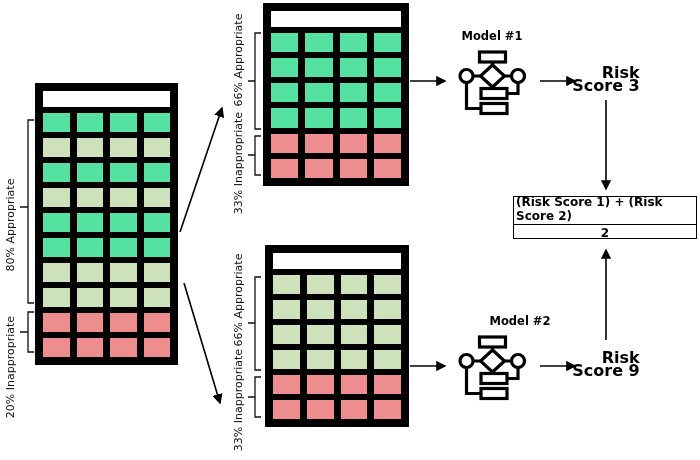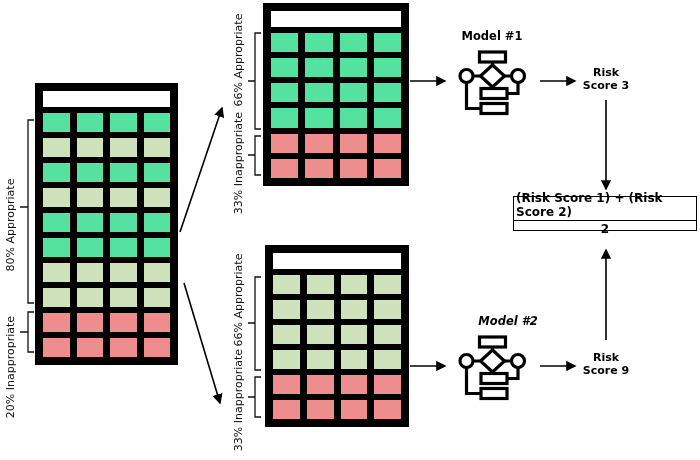--- a/index.html
+++ b/index.html
@@ -20,26 +20,26 @@
   .cell.red{background:var(--red);}
   #left-grid  {left:35px; top:83px; width:143px;height:282px;}
   #top-grid   {left:263px;top:3px;  width:146px;height:183px;}
   #bottom-grid{left:265px;top:245px;width:144px;height:182px;}
   
   .vlabel{
     position:absolute;transform:translate(-50%,-50%) rotate(-90deg);
     font-size:11px;white-space:nowrap;color:#111;letter-spacing:0px;
   }
   
-  .blabel{position:absolute;font-weight:bold;text-align:center;transform:translate(-50%,0);}
+  .blabel{position:absolute;font-weight:bold;text-align:right;transform:translate(-50%,0);}
   #model1-label,#model2-label{font-size:11.5px;}
-  .risk-label{font-size:11px;line-height:13px;}
+  .risk-label{font-size:16px;line-height:13px;}
   
   #formula-box{
-    position:absolute;left:513px;top:196px;width:184px;height:35px;box-sizing:border-box;
+    position:absolute;left:513px;top:196px;width:184px;height:43px;box-sizing:border-box;
     border:1.6px solid #000;background:#fff;display:flex;flex-direction:column;
     align-items:center;justify-content:center;font-weight:bold;font-size:12px;
   }
   #formula-box .numerator{border-bottom:1.5px solid #000;padding:0 2px 1px 2px;}
   #formula-box .denominator{padding-top:1px;}
   
   #overlay{position:absolute;left:0;top:0;width:700px;height:460px;pointer-events:none;}
 </style>
 </head>
 <body>
@@ -204,21 +204,21 @@
   <div class="vlabel" style="left:10px;top:225px;">80% Appropriate</div>
   <div class="vlabel" style="left:10px;top:367px;">20% Inappropriate</div>
 
   <div class="vlabel" style="left:238px;top:60px;">66% Appropriate</div>
   <div class="vlabel" style="left:238px;top:163px;">33% Inappropriate</div>
 
   <div class="vlabel" style="left:238px;top:300px;">66% Appropriate</div>
   <div class="vlabel" style="left:238px;top:400px;">33% Inappropriate</div>
 
   <div class="blabel" id="model1-label" style="left:492px;top:29px;">Model #1</div>
-  <div class="blabel" id="model2-label" style="left:508px;top:314px;font-style:italic;">Model #2</div>
+  <div class="blabel" id="model2-label" style="left:520px;top:314px;">Model #2</div>
 
   <div class="blabel risk-label" style="left:606px;top:66px;">
     <div>Risk</div>
     <div>Score 3</div>
   </div>
   <div class="blabel risk-label" style="left:606px;top:351px;">
     <div>Risk</div>
     <div>Score 9</div>
   </div>
 

